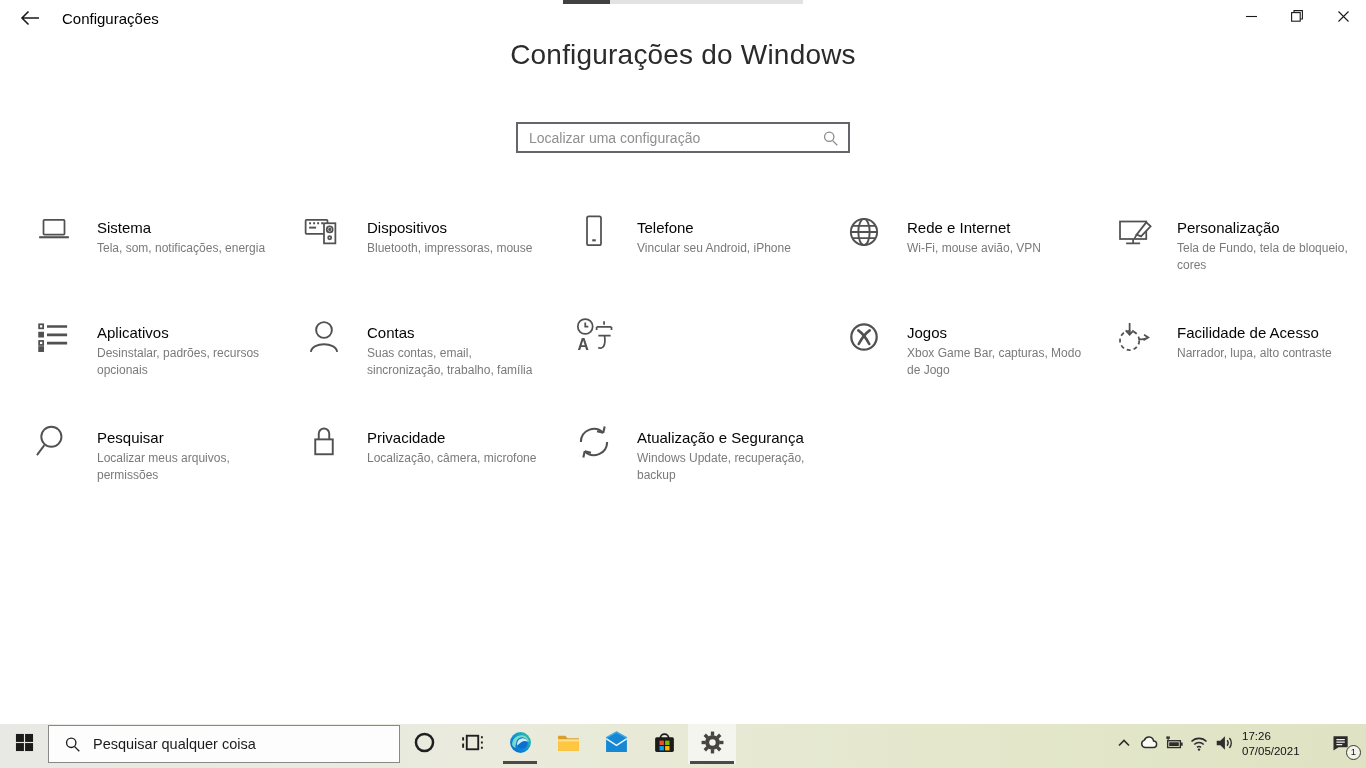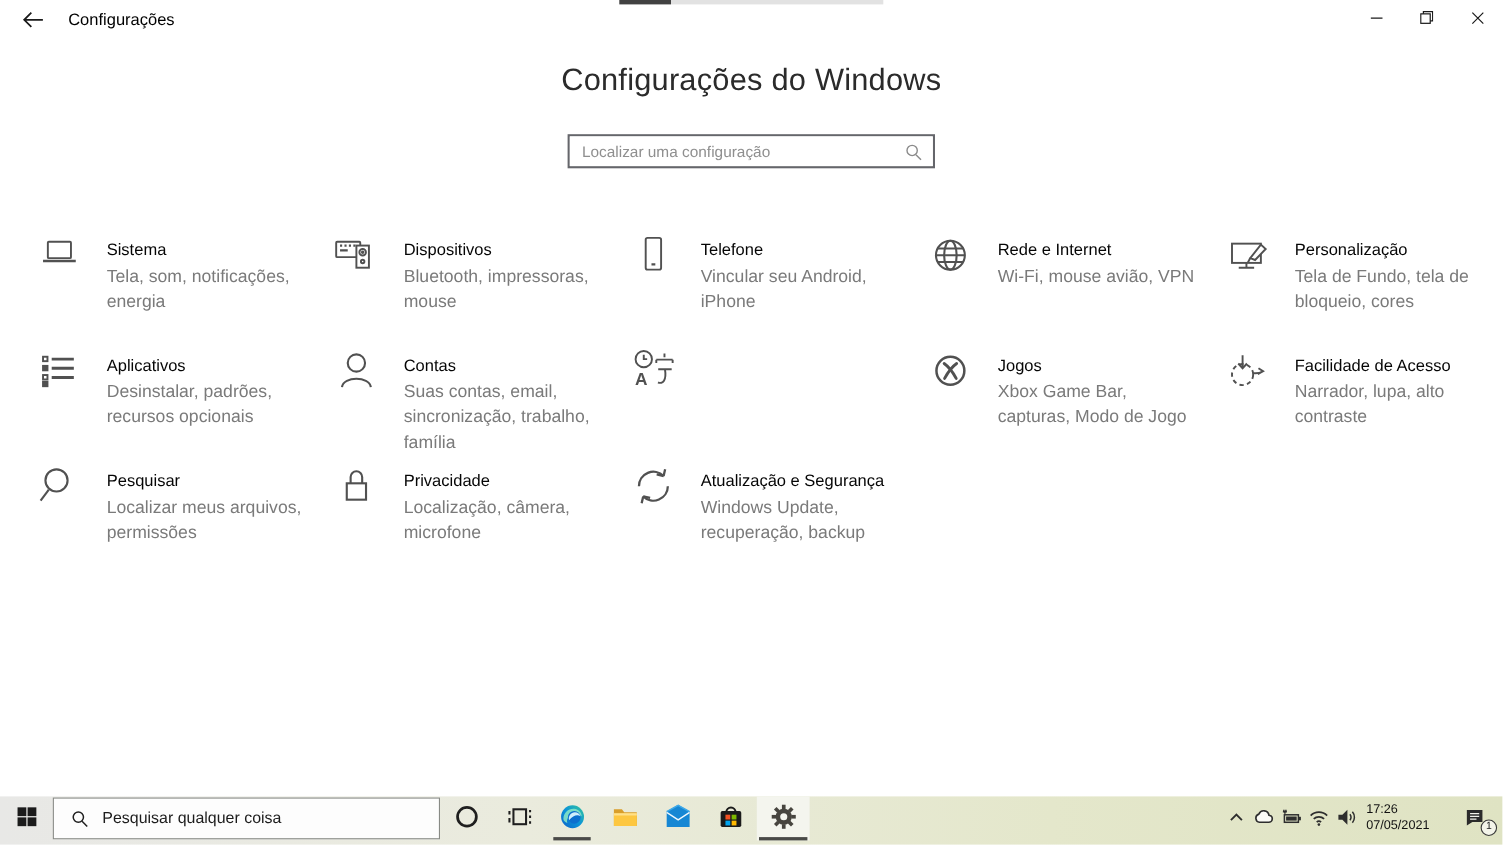--- a/index.html
+++ b/index.html
@@ -13,33 +13,33 @@
   
   .titlebar { position:absolute; top:0; left:0; width:100%; height:40px; background:#fff; }
   .back-btn { position:absolute; left:10px; top:2px; width:40px; height:32px; border:0; background:transparent; cursor:pointer; display:flex; align-items:center; justify-content:center; }
   .win-title { position:absolute; left:62px; top:0; height:36px; display:flex; align-items:center; font-size:15px; color:#000; }
   .topbar-seg { position:absolute; top:0; height:4px; }
   .topbar-dark { left:563px; width:47px; background:#414141; }
   .topbar-light { left:610px; width:193px; background:#e2e2e2; }
   .win-controls { position:absolute; right:0; top:0; display:flex; }
   .win-btn { width:46px; height:32px; border:0; background:transparent; display:flex; align-items:center; justify-content:center; cursor:pointer; }
   
-  .page-heading { position:absolute; top:57px; left:0; width:100%; text-align:center; font-size:28px; font-weight:300; color:#2b2b2b; letter-spacing:.2px; }
+  .page-heading { position:absolute; top:39px; left:0; width:100%; text-align:center; font-size:28px; font-weight:300; color:#2b2b2b; letter-spacing:.2px; }
   .main-search { position:absolute; left:516px; top:122px; width:334px; height:31px; border:2px solid #65666b; background:#fff; }
   .main-search input { position:absolute; left:0; top:0; width:100%; height:100%; border:0; outline:none; padding:0 44px 0 11px; font-size:14px; font-family:"Liberation Sans",sans-serif; color:#333; }
   .main-search input::placeholder { color:#8f8f8f; opacity:1; }
   .main-search .mag { position:absolute; right:9px; top:6px; width:17px; height:17px; color:#8a8a8a; }
   
   .tiles { position:absolute; left:33px; top:205px; display:grid; grid-template-columns:repeat(5,270px); grid-auto-rows:105px; }
   .tile { position:relative; cursor:pointer; }
   .tile-icon { position:absolute; left:0; top:6px; width:44px; height:44px; color:#515151; }
   .tile-icon svg { width:42px; height:42px; }
   .tile-text { margin-left:64px; padding-top:14px; width:182px; }
   .tile-title { font-size:15px; color:#050505; margin-bottom:4px; }
-  .tile-desc { font-size:16px; color:#7a7a7a; line-height:1.45; }
+  .tile-desc { font-size:12px; color:#7a7a7a; line-height:1.45; }
   
   .taskbar { position:absolute; left:0; bottom:0; width:100%; height:44px;
     background:linear-gradient(90deg,#e8e8e6 0%,#eaebdd 35%,#e4e7cb 70%,#dfe3c3 100%); }
   .start-btn { position:absolute; left:0; top:0; width:48px; height:40px; border:0; background:transparent; display:flex; align-items:center; justify-content:center; cursor:pointer; }
   .tb-search { position:absolute; left:48px; top:1px; width:352px; height:38px; background:#fdfdfd; border:1px solid #888a85; display:flex; align-items:center; }
   .tb-search .mag { width:17px; height:17px; margin-left:15px; color:#1f1f1f; flex:none; }
   .tb-search input { border:0; outline:none; background:transparent; margin-left:12px; font-size:14.5px; font-family:"Liberation Sans",sans-serif; color:#1c1c1c; width:280px; }
   .tb-search input::placeholder { color:#1c1c1c; opacity:1; }
   .tb-apps { position:absolute; left:400px; top:0; display:flex; height:40px; }
   .tb-app { position:relative; width:48px; height:40px; border:0; background:transparent; display:flex; align-items:center; justify-content:center; cursor:pointer; }

